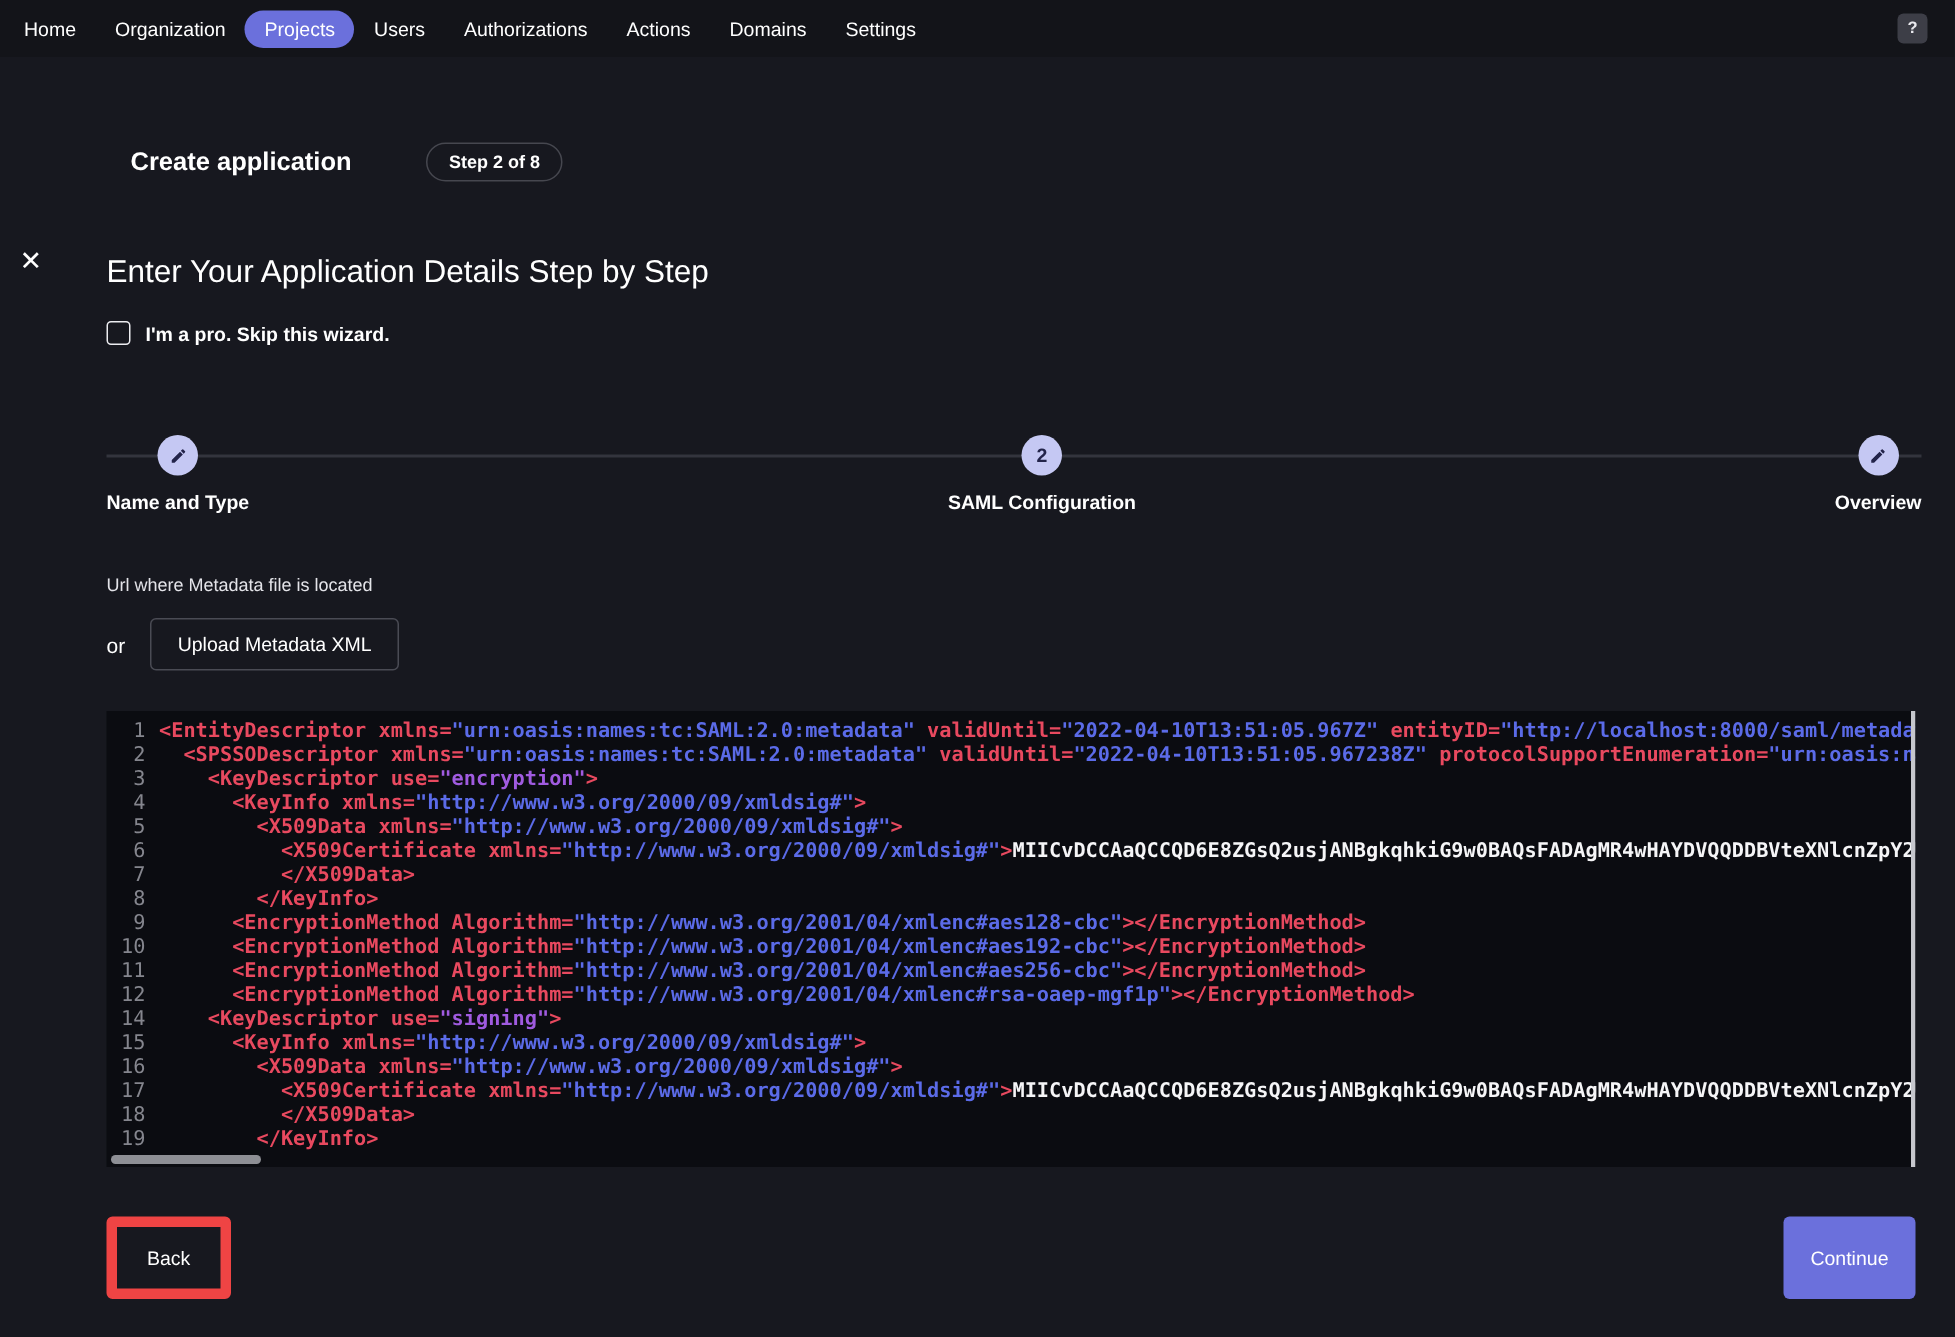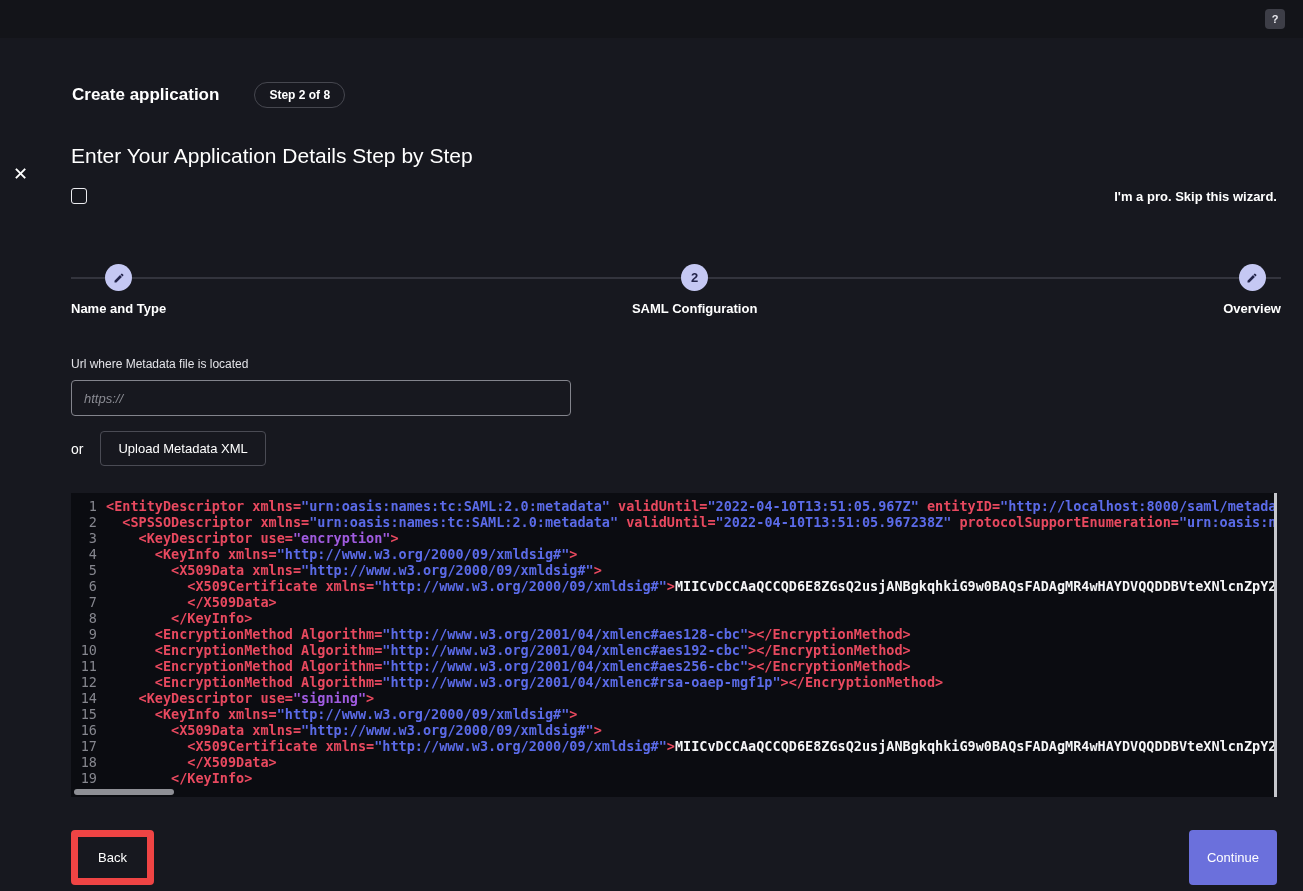--- a/index.html
+++ b/index.html
@@ -18,24 +18,24 @@
   .navbar{height:38px; background:var(--navbar-bg); display:flex; align-items:center; padding:0 18px 0 3px;}
   .nav-items{display:flex; list-style:none; margin:0; padding:0; align-items:center;}
   .nav-item{font-size:13px; padding:5px 13px; border-radius:999px; color:#fff; cursor:pointer; white-space:nowrap;}
   .nav-item.active{background:var(--accent);}
   .help-btn{margin-left:auto; width:20px; height:20px; background:#3d3e47; border:none; border-radius:4px;
     display:flex; align-items:center; justify-content:center; font-size:11px; color:#e9e9ee; font-weight:700; cursor:pointer;}
   
   .page{position:relative;}
   .close-btn{position:absolute; left:11px; top:81px; background:none; border:none; color:#fff; font-size:18px; line-height:1; cursor:pointer; padding:2px;}
   .header-row{display:flex; align-items:center; gap:34px; margin:44px 26px 0 71px;}
-  .page-title{font-size:17px; font-weight:700; margin:1px;}
+  .page-title{font-size:17px; font-weight:700; margin:16px;}
   .step-badge{border:1px solid #46474f; border-radius:999px; padding:5px 14px; font-size:12px; font-weight:700; white-space:nowrap;}
   .main-heading{margin:36px 26px 14px 71px; font-size:21px; font-weight:400;}
-  .skip-row{display:flex; align-items:center; gap:10px; margin:20px 26px 0 71px;justify-content:space-between;}
+  .skip-row{display:flex; align-items:center; gap:10px; margin:20px 26px 0 71px;}
   .checkbox{width:16px; height:16px; border:1.5px solid #ececf0; border-radius:3px; background:transparent; cursor:pointer; flex-shrink:0;}
   .skip-label{font-size:13px; font-weight:700;}
   
   .stepper{position:relative; margin:60px 22px 0 71px;}
   .stepper-line{position:absolute; left:0; right:0; top:13px; height:2px; background:#33343d;}
   .steps{display:flex; justify-content:space-between; position:relative;}
   .step{display:flex; flex-direction:column; align-items:center;}
   .step-circle{width:27px; height:27px; border-radius:50%; background:var(--step-circle-bg); color:var(--step-circle-fg);
     display:flex; align-items:center; justify-content:center; font-size:13px; font-weight:700; margin-bottom:10px; cursor:pointer;}
   .step-label{font-size:13px; font-weight:700; white-space:nowrap;}
@@ -64,20 +64,30 @@
   .footer{display:flex; justify-content:space-between; margin:33px 26px 0 71px;}
   .back-btn{background:transparent; border:7px solid #ef4444; border-radius:4px; color:#fff; font-size:13px;
     padding:9px 20px; font-family:inherit; cursor:pointer;}
   .continue-btn{background:var(--accent); border:none; border-radius:4px; color:#fff; font-size:13px;
     padding:20px 18px; font-family:inherit; cursor:pointer;}
 </style>
 </head>
 <body>
 
 <nav class="navbar">
+  <ul class="nav-items">
+      <li class="nav-item">Home</li>
+      <li class="nav-item">Organization</li>
+      <li class="nav-item active">Projects</li>
+      <li class="nav-item">Users</li>
+      <li class="nav-item">Authorizations</li>
+      <li class="nav-item">Actions</li>
+      <li class="nav-item">Domains</li>
+      <li class="nav-item">Settings</li>
+    </ul>
   <button class="help-btn">?</button>
 </nav>
 
 <div class="page">
   <button class="close-btn">✕</button>
 
   <div class="header-row">
     <h2 class="page-title">Create application</h2>
     <span class="step-badge">Step 2 of 8</span>
   </div>
@@ -110,21 +120,20 @@
               <path d="M3 17.25V21h3.75L17.81 9.94l-3.75-3.75L3 17.25zM20.71 7.04c.39-.39.39-1.02 0-1.41l-2.34-2.34a.996.996 0 0 0-1.41 0l-1.83 1.83 3.75 3.75 1.83-1.83z"></path>
             </svg>
           </div>
           <div class="step-label">Overview</div>
         </div>
       </div>
   </div>
 
   <div class="form-section">
     <div class="field-label">Url where Metadata file is located</div>
-    <input class="url-input" type="text" placeholder="https://" style="">
     <div class="or-row">
       <span class="or-label">or</span>
       <button class="upload-btn">Upload Metadata XML</button>
     </div>
   </div>
 
   <div class="code-area">
     <div>
         <div class="code-line"><span class="ln">1</span><span><span class="tok-tag">&lt;EntityDescriptor xmlns=</span><span class="tok-str">"urn:oasis:names:tc:SAML:2.0:metadata"</span><span class="tok-tag"> validUntil=</span><span class="tok-str">"2022-04-10T13:51:05.967Z"</span><span class="tok-tag"> entityID=</span><span class="tok-str">"http://localhost:8000/saml/metadata"</span></span></div>
         <div class="code-line"><span class="ln">2</span><span><span class="tok-tag">  &lt;SPSSODescriptor xmlns=</span><span class="tok-str">"urn:oasis:names:tc:SAML:2.0:metadata"</span><span class="tok-tag"> validUntil=</span><span class="tok-str">"2022-04-10T13:51:05.967238Z"</span><span class="tok-tag"> protocolSupportEnumeration=</span><span class="tok-str">"urn:oasis:names:tc:SAML:2.0:protocol"</span></span></div>

